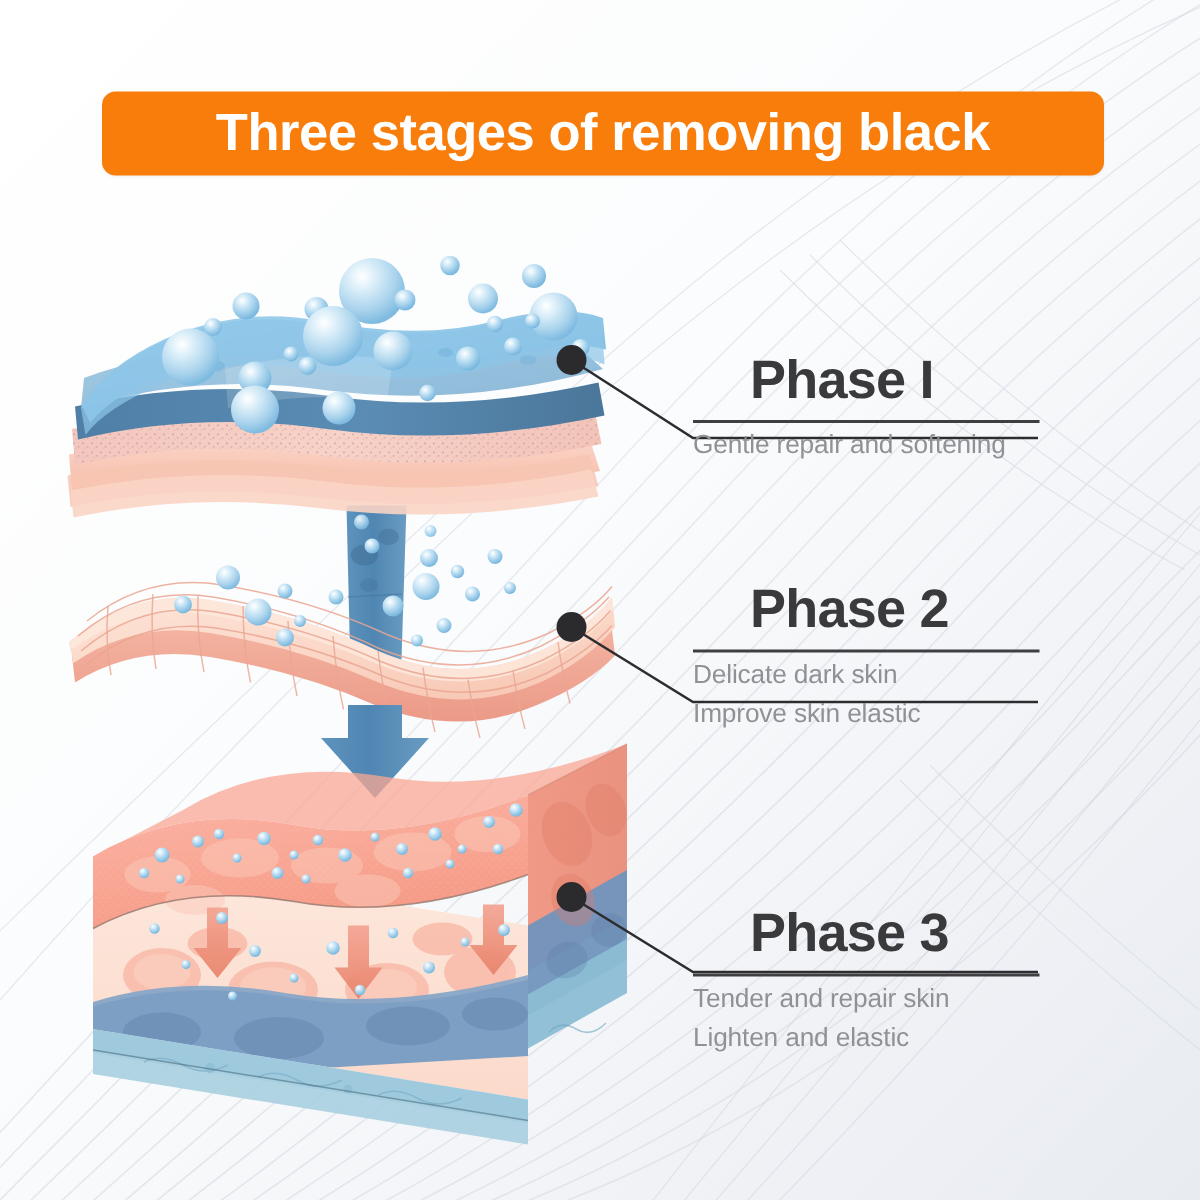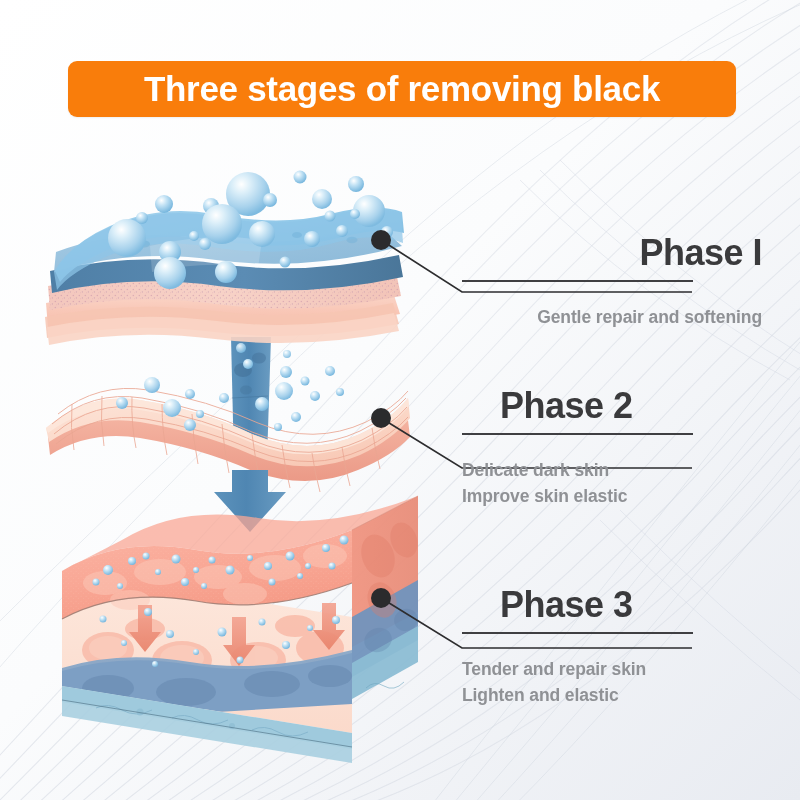--- a/index.html
+++ b/index.html
@@ -63,33 +63,33 @@
     line-height: 44px;
     white-space: nowrap;
   }
   .phase-rule {
     width: 231px;
     height: 2px;
     background: #3f3f42;
     margin: 5px 0 0 0;
   }
   .phase-desc {
-    margin-top: 22px;
+    margin-top: 1px;
     color: #8f9195;
     font-size: 17.5px;
-    font-weight: bold;
+    font-weight: normal;
     line-height: 26px;
     letter-spacing: -0.1px;
     white-space: nowrap;
   }
   .phase-desc div { white-space: nowrap; }
   
-  #phase-1 { left: 462px; top: 231px; text-align: right; }
+  #phase-1 { left: 462px; top: 231px; }
   #phase-2 { left: 462px; top: 384px; }
-  #phase-3 { left: 462px; top: 583px; }
+  #phase-3 { left: 462px; top: 600px; }
   .art-svg {
     position: absolute;
     left: 0; top: 0;
     width: 800px; height: 800px;
   }
 </style>
 </head>
 <body>
 
 <div id="stage">

